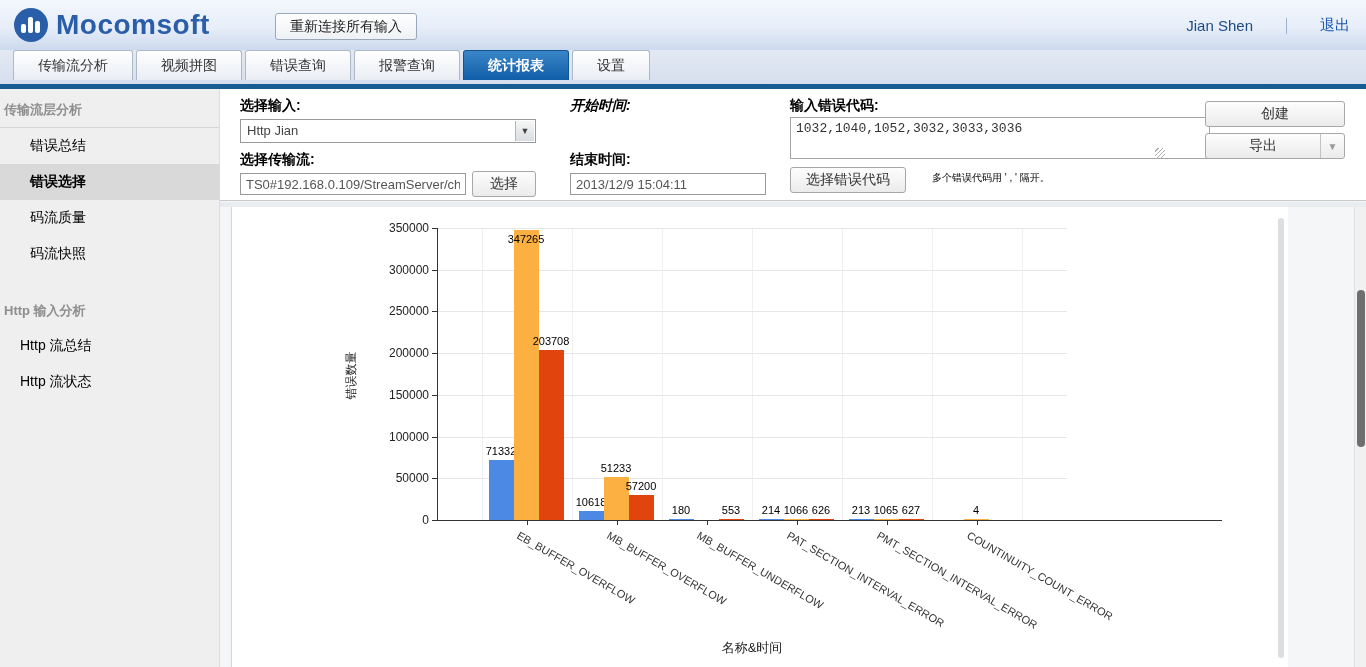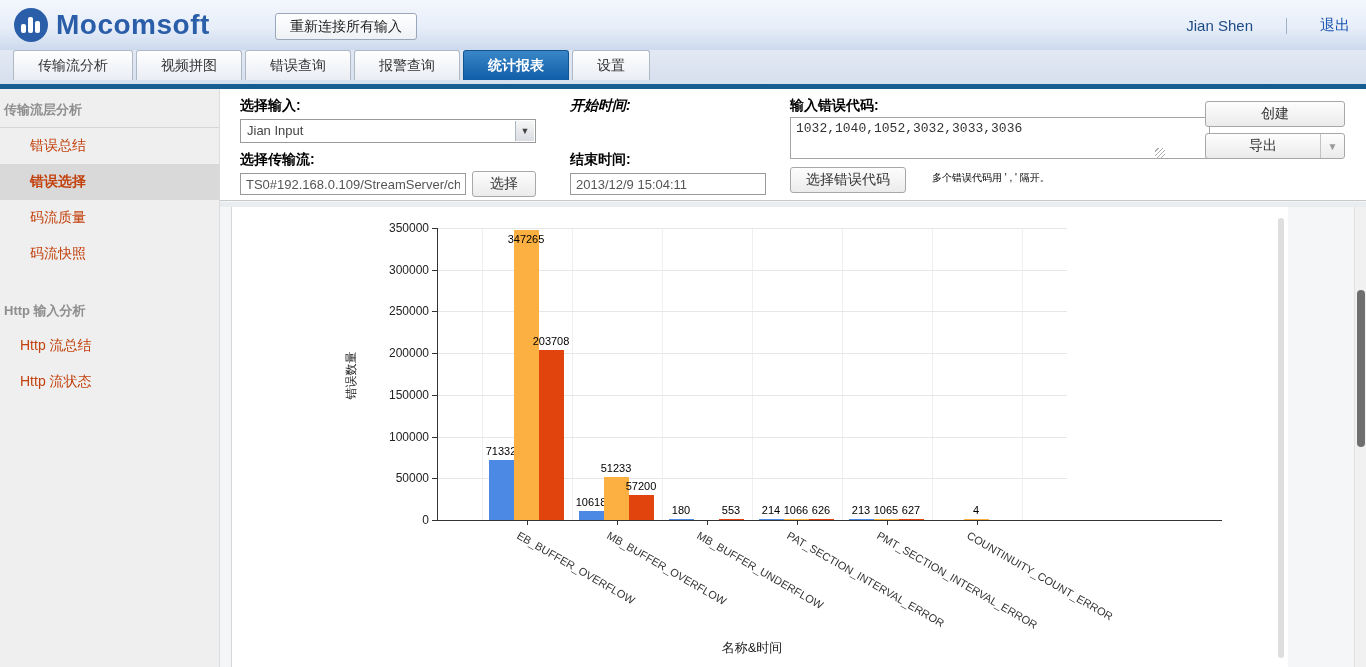--- a/index.html
+++ b/index.html
@@ -31,21 +31,21 @@
     background:linear-gradient(#ffffff,#e9edf3); border:1px solid #aeb9c8; border-bottom:none;
     border-radius:3px 3px 0 0; cursor:pointer; }
   .tab.active { background:linear-gradient(#3a86c8,#105da8); color:#fff; font-weight:bold; border-color:#10558f;font-family:Liberation Serif, serif; }
   .tab-underline { position:absolute; left:0; top:84px; width:1366px; height:5px; background:#175d91; }
 
   
   .sidebar { position:absolute; left:0; top:89px; width:220px; height:578px;
     background:#efefef; border-right:1px solid #dcdcdc; }
   .side-heading { font-size:13px; font-weight:bold; color:#8e8e8e; padding:12px 10px 8px 4px; }
   .side-heading.bordered { border-bottom:1px solid #d7d7d7; }
-  .side-item { font-size:14px; color:#c2410c; padding:9px 10px 9px 30px; cursor:pointer; }
+  .side-item { font-size:14px; color:#000000; padding:9px 10px 9px 30px; cursor:pointer; }
   .side-item.selected { background:#d9d9d9; font-weight:bold; }
   .side-item.http { padding-left:20px; }
   .side-gap { height:18px; }
 
   
   .form-panel { position:absolute; left:220px; top:89px; width:1146px; height:112px;
     background:#ffffff; border-bottom:1px solid #c9c9c9; }
   .form-strip { position:absolute; left:220px; top:202px; width:1146px; height:5px; background:#e9ecf0; }
   .lbl { position:absolute; font-size:14px; font-weight:bold; color:#000; }
   .inp { position:absolute; border:1px solid #999; background:#fff; font-size:13px; color:#555;
@@ -132,21 +132,21 @@
     <div class="side-item">码流快照</div>
     <div class="side-gap"></div>
     <div class="side-heading">Http 输入分析</div>
     <div class="side-item http">Http 流总结</div>
     <div class="side-item http">Http 流状态</div>
   </div>
 
   <div class="form-panel">
     <div class="lbl" style="left:20px; top:8px;">选择输入:</div>
     <div class="fake-select" style="left:20px; top:30px; width:296px;">
-      <span class="val">Jian Input</span>
+      <span class="val">Http Jian</span>
       <span class="arrow-btn">▼</span>
     </div>
     <div class="lbl" style="left:20px; top:62px;">选择传输流:</div>
     <input class="inp" style="left: 20px; top: 84px; width: 226px; height: 22px;" value="TS0#192.168.0.109/StreamServer/chann">
     <button class="btn" style="left:252px; top:82px; width:64px; height:26px;">选择</button>
 
     <div class="lbl" style="left:350px; top:8px;font-style:italic;">开始时间:</div>
     <div class="lbl" style="left:350px; top:62px;">结束时间:</div>
     <input class="inp" style="left: 350px; top: 84px; width: 196px; height: 22px;" value="2013/12/9 15:04:11">
 

